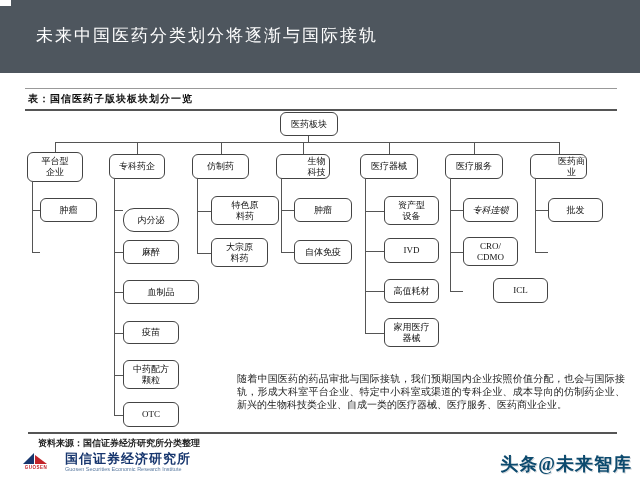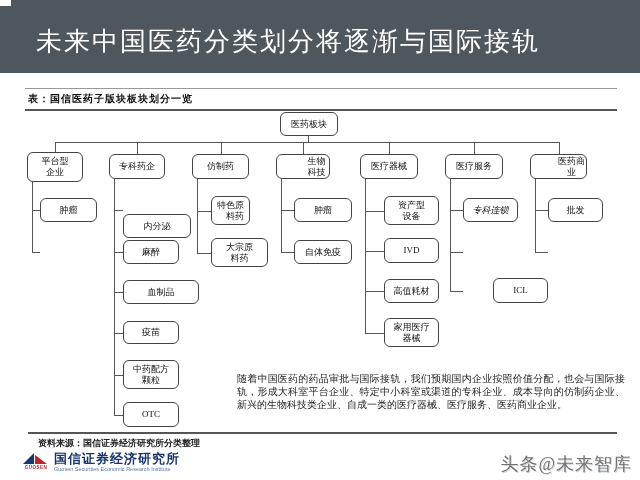--- a/index.html
+++ b/index.html
@@ -1,40 +1,40 @@
 <!DOCTYPE html>
 <html><head>
 <meta charset="utf-8">
 <style>
   html,body{margin:0;padding:0;background:#888;}
   .slide{position:relative;width:640px;height:480px;background:#ffffff;overflow:hidden;
          font-family:"Liberation Serif", serif;}
   .header{position:absolute;left:0;top:0;width:640px;height:73px;background:#4e565e;}
   .notch{position:absolute;left:0;top:0;width:11px;height:6px;background:#ffffff;}
-  .title{position:absolute;left:36px;top:24px;font-size:26px;color:#ffffff;letter-spacing:2px;}
+  .title{position:absolute;left:36px;top:24px;font-size:17px;color:#ffffff;letter-spacing:2px;}
   .rule{position:absolute;background:#999999;}
   .rule-top{left:25px;top:88px;width:592px;height:1px;}
   .caption{position:absolute;left:28px;top:92px;font-size:10px;font-weight:bold;color:#111111;letter-spacing:1px;}
   .rule-bottom{left:25px;top:109px;width:592px;height:2px;background:#555555;}
   .chart{position:absolute;left:0;top:0;width:640px;height:480px;}
   .node{position:absolute;border:1px solid #444444;border-radius:6px;background:#ffffff;
         display:flex;align-items:center;justify-content:center;text-align:center;
         font-size:9px;line-height:1.2;color:#111111;white-space:pre-line;box-sizing:border-box;padding:1px;}
   .tline{position:absolute;background:#555555;}
   .commentary{position:absolute;left:237px;top:372px;width:388px;font-size:10px;line-height:13px;
               color:#222222;text-align:justify;}
   .rule-footer{left:28px;top:432px;width:589px;height:2px;background:#555555;}
   .source{position:absolute;left:38px;top:437px;font-size:9px;font-weight:bold;color:#222222;}
-  .logo{position:absolute;left:22px;top:452px;display:flex;align-items:flex-start;gap:4px;}
+  .logo{position:absolute;left:22px;top:452px;display:flex;align-items:flex-start;gap:15px;}
   .logo-mark{width:28px;text-align:center;line-height:0;}
   .logo-guosen{font-size:4.5px;line-height:5px;color:#c2242a;font-weight:bold;letter-spacing:.5px;
                font-family:"Liberation Sans", sans-serif;}
   .org-cn{font-size:13px;font-weight:bold;color:#17366e;letter-spacing:1px;line-height:14px;}
   .org-en{font-size:5.5px;color:#5a7aa0;font-family:"Liberation Sans", sans-serif;}
-  .watermark{position:absolute;right:8px;top:452px;font-size:18px;font-weight:normal;color:#737373;
+  .watermark{position:absolute;right:8px;top:452px;font-size:18px;font-weight:bold;color:#0c4a6e;
              letter-spacing:1px;text-shadow:1px 1px 0 #d5d9dd;}
 </style>
 </head>
 <body>
 
 <div class="slide">
 
   <div class="header">
     <div class="notch"></div>
     <div class="title">未来中国医药分类划分将逐渐与国际接轨</div>
@@ -52,37 +52,37 @@
       <div class="node" style="left: 27px; top: 152px; width: 56px; height: 30px;">平台型
 企业</div>
       <div class="tline" style="left: 32px; top: 182px; width: 1px; height: 70px;"></div>
       <div class="tline" style="left: 32px; top: 210px; width: 8px; height: 1px;"></div>
       <div class="node" style="left: 40px; top: 198px; width: 57px; height: 24px;">肿瘤</div>
       <div class="tline" style="left: 32px; top: 252px; width: 8px; height: 1px;"></div>
       <div class="tline" style="left: 137px; top: 142px; width: 1px; height: 12px;"></div>
       <div class="node" style="left: 109px; top: 154px; width: 56px; height: 25px;">专科药企</div>
       <div class="tline" style="left: 114px; top: 179px; width: 1px; height: 235.5px;"></div>
       <div class="tline" style="left: 114px; top: 210px; width: 9px; height: 1px;"></div>
-      <div class="node" style="left: 123px; top: 214px; width: 68px; height: 24px;">内分泌</div>
+      <div class="node" style="left: 123px; top: 208px; width: 56px; height: 24px; border-radius: 11px;">内分泌</div>
       <div class="tline" style="left: 114px; top: 252px; width: 9px; height: 1px;"></div>
       <div class="node" style="left: 123px; top: 240px; width: 56px; height: 24px;">麻醉</div>
       <div class="tline" style="left: 114px; top: 292px; width: 9px; height: 1px;"></div>
       <div class="node" style="left: 123px; top: 280px; width: 76px; height: 24px;">血制品</div>
       <div class="tline" style="left: 114px; top: 332.5px; width: 9px; height: 1px;"></div>
       <div class="node" style="left: 123px; top: 321px; width: 56px; height: 23px;">疫苗</div>
       <div class="tline" style="left: 114px; top: 374.5px; width: 9px; height: 1px;"></div>
       <div class="node" style="left: 123px; top: 360px; width: 56px; height: 29px;">中药配方
 颗粒</div>
       <div class="tline" style="left: 114px; top: 414.5px; width: 9px; height: 1px;"></div>
       <div class="node" style="left: 123px; top: 402px; width: 56px; height: 25px;">OTC</div>
       <div class="tline" style="left: 220.5px; top: 142px; width: 1px; height: 12px;"></div>
       <div class="node" style="left: 192px; top: 154px; width: 57px; height: 25px;">仿制药</div>
       <div class="tline" style="left: 197px; top: 179px; width: 1px; height: 73.5px;"></div>
       <div class="tline" style="left: 197px; top: 210.5px; width: 14px; height: 1px;"></div>
-      <div class="node" style="left: 211px; top: 196px; width: 39px; height: 29px; text-align: right;">特色原
+      <div class="node" style="left: 211px; top: 196px; width: 68px; height: 29px;">特色原
 料药</div>
       <div class="tline" style="left: 197px; top: 252.5px; width: 14px; height: 1px;"></div>
       <div class="node" style="left: 211px; top: 238px; width: 57px; height: 29px;">大宗原
 料药</div>
       <div class="tline" style="left: 303px; top: 142px; width: 1px; height: 12px;"></div>
       <div class="node" style="left: 276px; top: 154px; width: 54px; height: 25px; padding-left: 28px;">生物科技</div>
       <div class="tline" style="left: 281px; top: 179px; width: 1px; height: 73px;"></div>
       <div class="tline" style="left: 281px; top: 210px; width: 13px; height: 1px;"></div>
       <div class="node" style="left: 294px; top: 198px; width: 58px; height: 24px;">肿瘤</div>
       <div class="tline" style="left: 281px; top: 252px; width: 13px; height: 1px;"></div>
@@ -99,20 +99,22 @@
       <div class="node" style="left: 384px; top: 279px; width: 55px; height: 24px;">高值耗材</div>
       <div class="tline" style="left: 365px; top: 332.5px; width: 19px; height: 1px;"></div>
       <div class="node" style="left: 384px; top: 318px; width: 55px; height: 29px;">家用医疗
 器械</div>
       <div class="tline" style="left: 474px; top: 142px; width: 1px; height: 12px;"></div>
       <div class="node" style="left: 445px; top: 154px; width: 58px; height: 25px;">医疗服务</div>
       <div class="tline" style="left: 450px; top: 179px; width: 1px; height: 111.5px;"></div>
       <div class="tline" style="left: 450px; top: 210px; width: 13px; height: 1px;"></div>
       <div class="node" style="left: 463px; top: 198px; width: 55px; height: 24px; font-style: italic;">专科连锁</div>
       <div class="tline" style="left: 450px; top: 251.5px; width: 13px; height: 1px;"></div>
+      <div class="node" style="left: 463px; top: 237px; width: 55px; height: 29px;">CRO/
+CDMO</div>
       <div class="tline" style="left: 450px; top: 290.5px; width: 13px; height: 1px;"></div>
       <div class="node" style="left: 463px; top: 278px; width: 55px; height: 25px; margin-left: 30px;">ICL</div>
       <div class="tline" style="left: 558.5px; top: 142px; width: 1px; height: 12px;"></div>
       <div class="node" style="left: 530px; top: 154px; width: 57px; height: 25px; padding-left: 27px;">医药商业</div>
       <div class="tline" style="left: 535px; top: 179px; width: 1px; height: 73px;"></div>
       <div class="tline" style="left: 535px; top: 210px; width: 13px; height: 1px;"></div>
       <div class="node" style="left: 548px; top: 198px; width: 55px; height: 24px;">批发</div>
       <div class="tline" style="left: 535px; top: 252px; width: 13px; height: 1px;"></div>
     </div>
 

